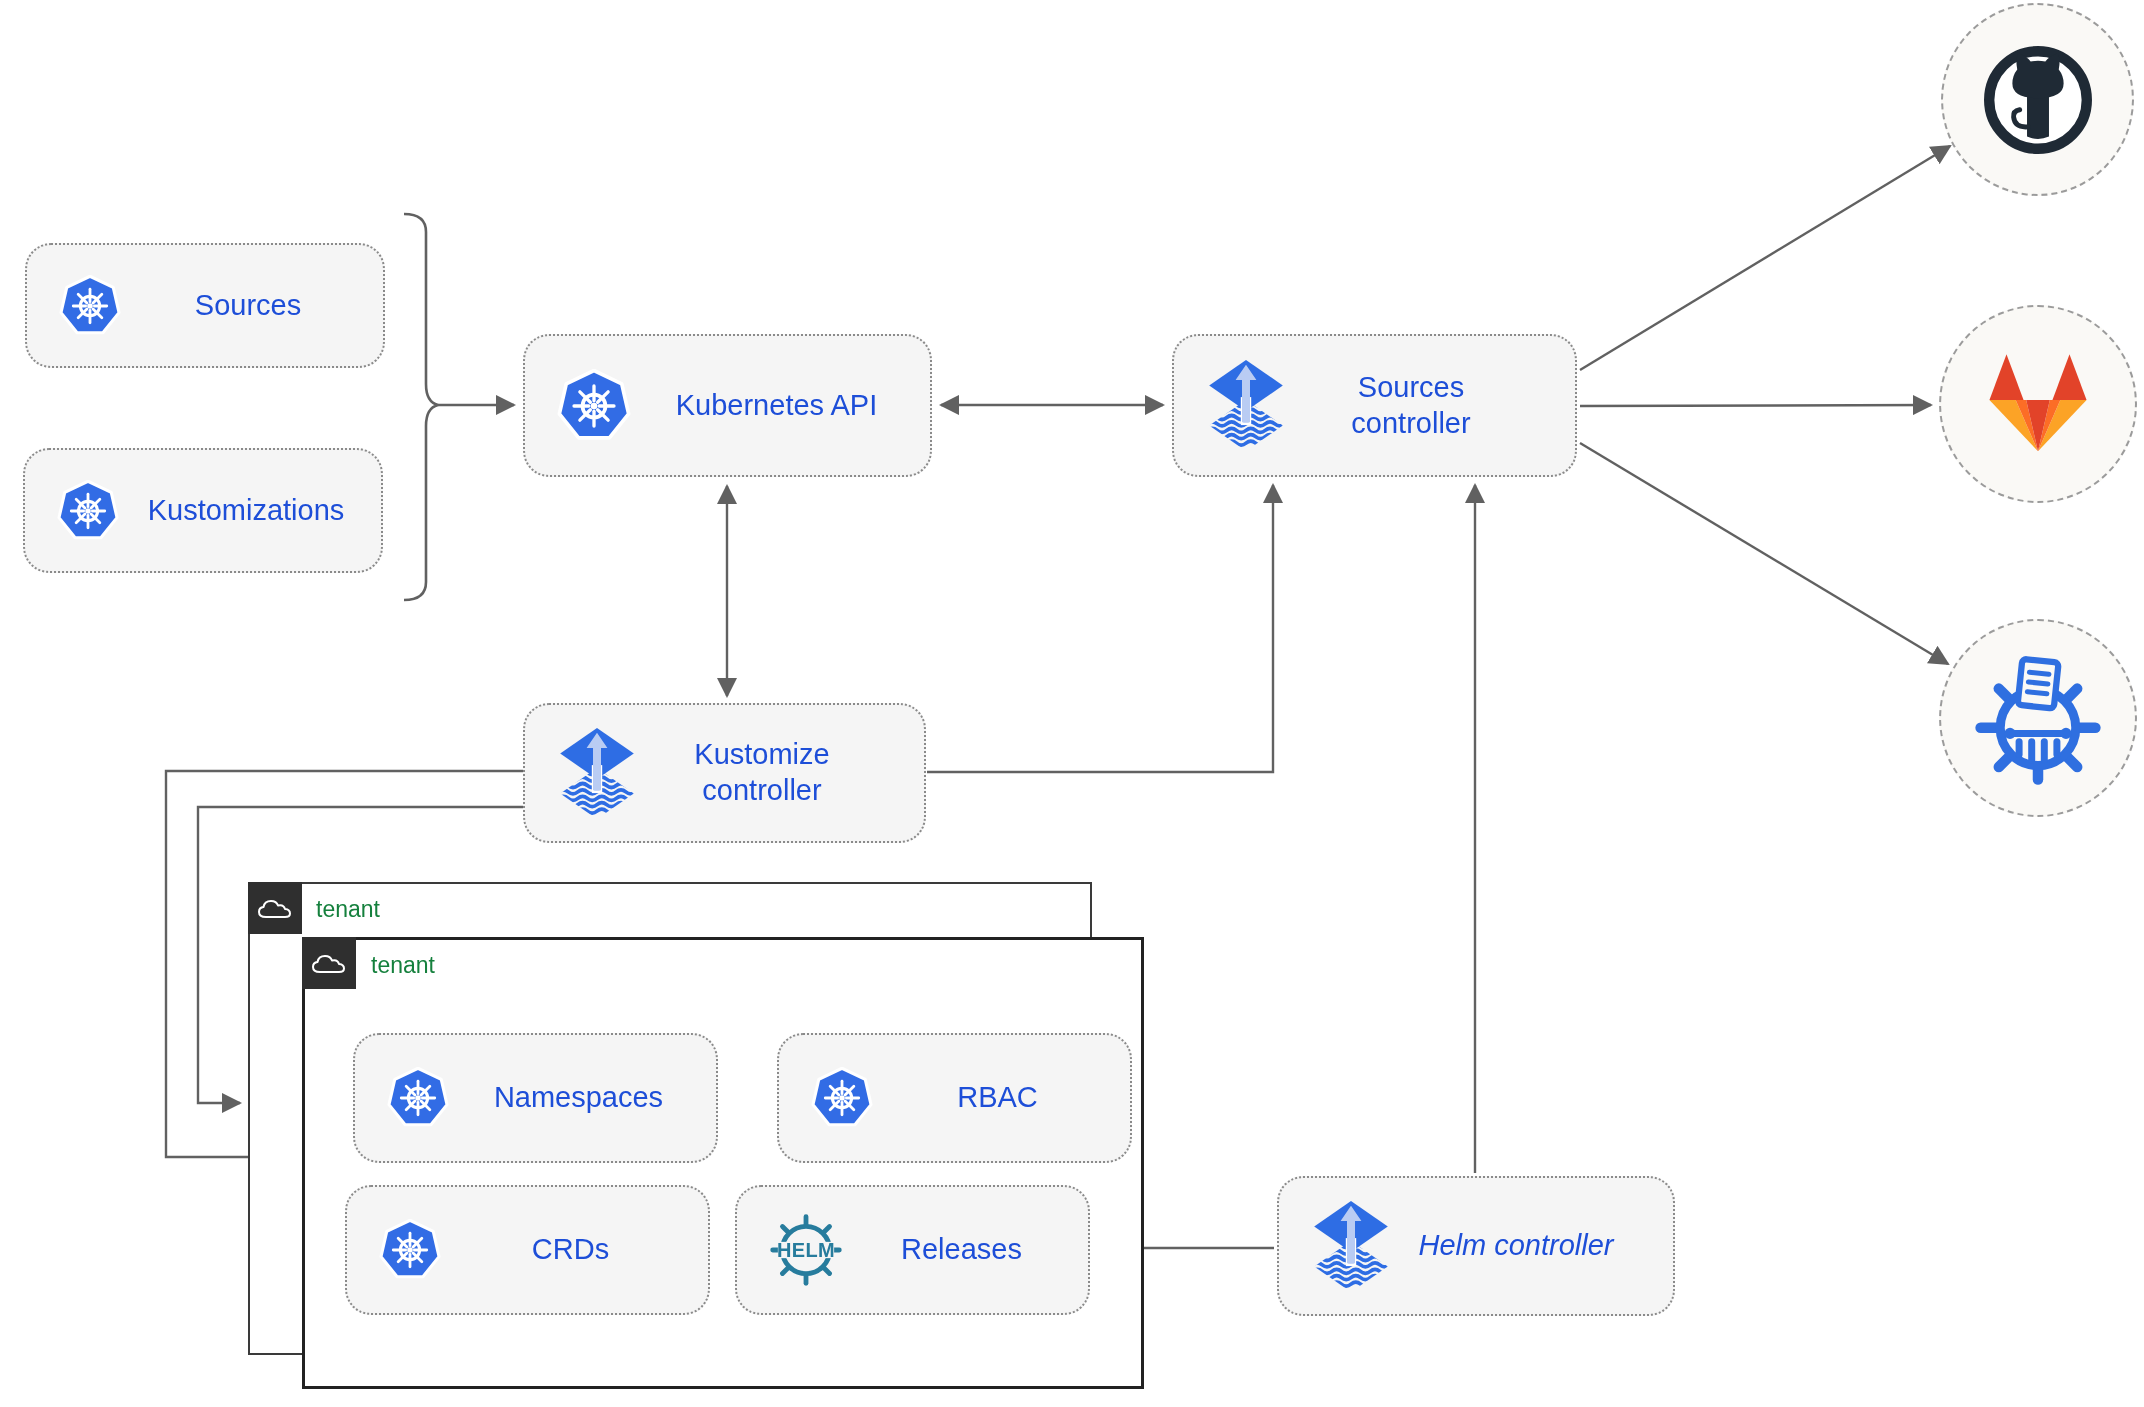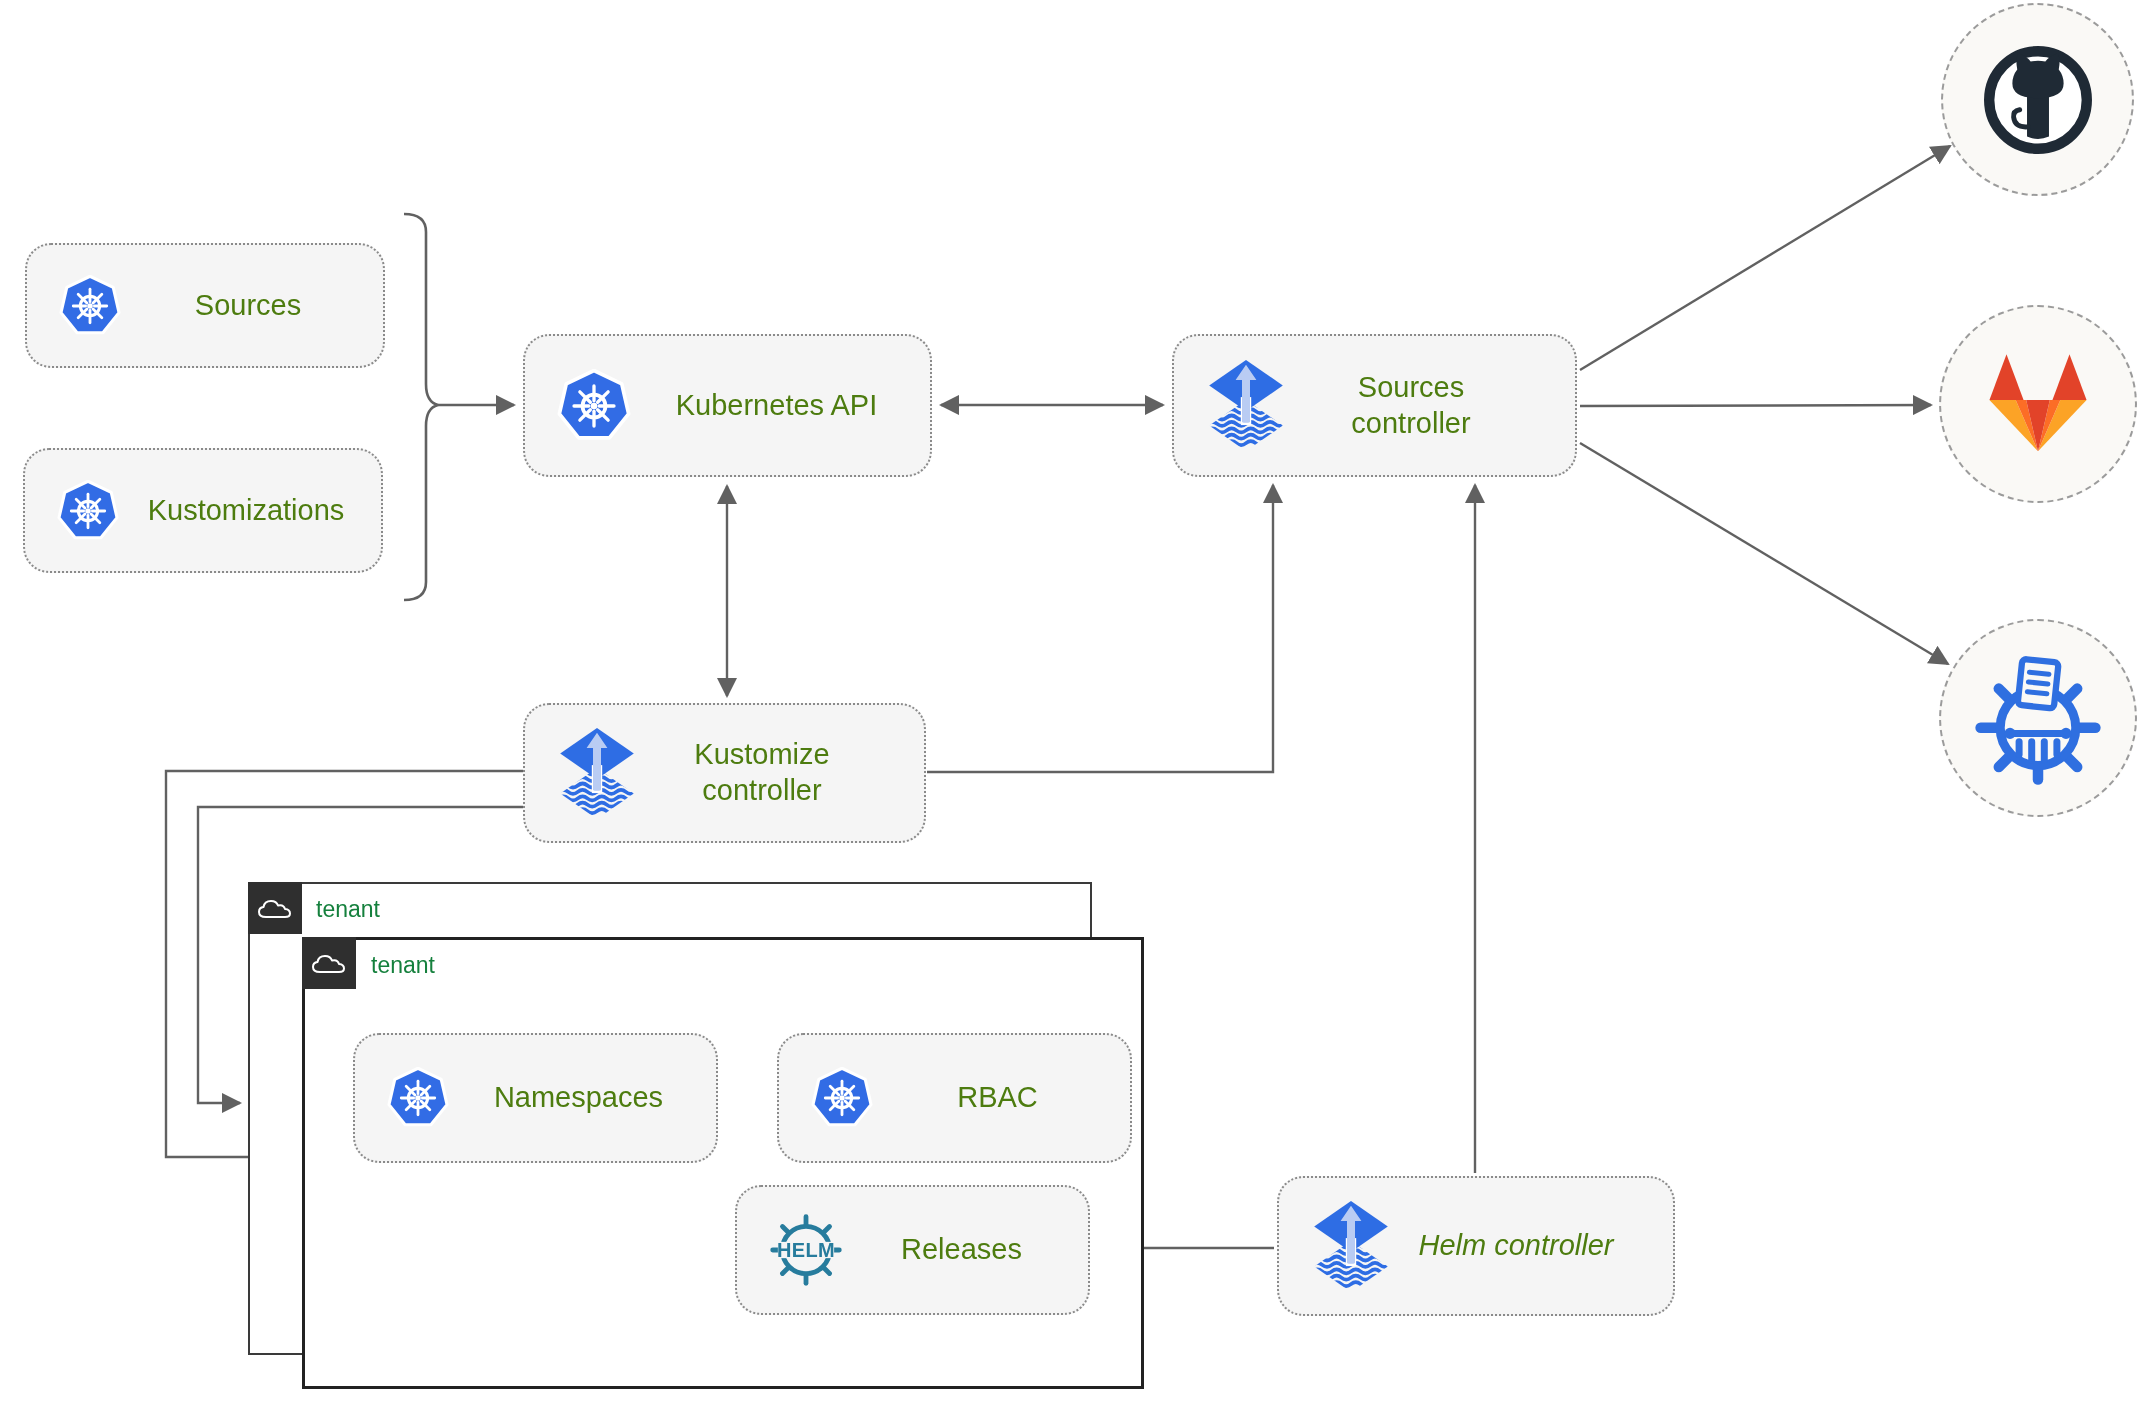--- a/index.html
+++ b/index.html
@@ -4,21 +4,21 @@
 <style>
   html,body{margin:0;padding:0;background:#ffffff;}
   #canvas{position:relative;width:2144px;height:1407px;background:#ffffff;overflow:hidden;
           font-family:"Liberation Sans","DejaVu Sans",sans-serif;}
   svg{display:block;}
   #edges{position:absolute;left:0;top:0;z-index:1;}
 
   .node{position:absolute;box-sizing:border-box;background:#f5f5f5;border:2px dotted #8a8a8a;
         border-radius:26px;display:flex;align-items:center;z-index:3;}
   .node .ic{flex:0 0 auto;margin-left:32px;display:flex;align-items:center;justify-content:center;}
-  .node .lbl{flex:1 1 auto;text-align:center;font-size:29px;color:#4d7c0f;line-height:1.24;padding:0 18px 0 10px;}
+  .node .lbl{flex:1 1 auto;text-align:center;font-size:29px;color:#1d4ed8;line-height:1.24;padding:0 18px 0 10px;}
 
   #box-sources{left:25px;top:243px;width:360px;height:125px;}
   #box-kustomizations{left:23px;top:448px;width:360px;height:125px;}
   #box-k8s-api{left:523px;top:334px;width:409px;height:143px;}
   #box-source-controller{left:1172px;top:334px;width:405px;height:143px;}
   #box-source-controller .lbl{max-width:230px;}
   #box-kustomize-controller{left:523px;top:703px;width:403px;height:140px;}
   #box-kustomize-controller .lbl{max-width:230px;}
   #box-helm-controller{left:1277px;top:1176px;width:398px;height:140px;}
   #box-helm-controller .lbl{max-width:230px;font-style:italic;}
@@ -209,20 +209,28 @@
 
   <div class="node" id="box-rbac">
     <span class="ic">
         <svg width="62" height="62">
           <use href="#sym-k8s"></use>
         </svg>
       </span>
     <span class="lbl">RBAC</span>
   </div>
 
+  <div class="node" id="box-crds">
+    <span class="ic">
+        <svg width="62" height="62">
+          <use href="#sym-k8s"></use>
+        </svg>
+      </span>
+    <span class="lbl">CRDs</span>
+  </div>
 
   <div class="node" id="box-releases">
     <span class="ic">
       <svg width="74" height="74" viewBox="0 0 100 100">
         <use href="#sym-helm"></use>
         <text x="50" y="59" text-anchor="middle" font-family="Liberation Sans, DejaVu Sans, sans-serif" font-size="27" font-weight="bold" fill="#277C9D" letter-spacing="0.5">HELM</text>
       </svg>
     </span>
     <span class="lbl">Releases</span>
   </div>

